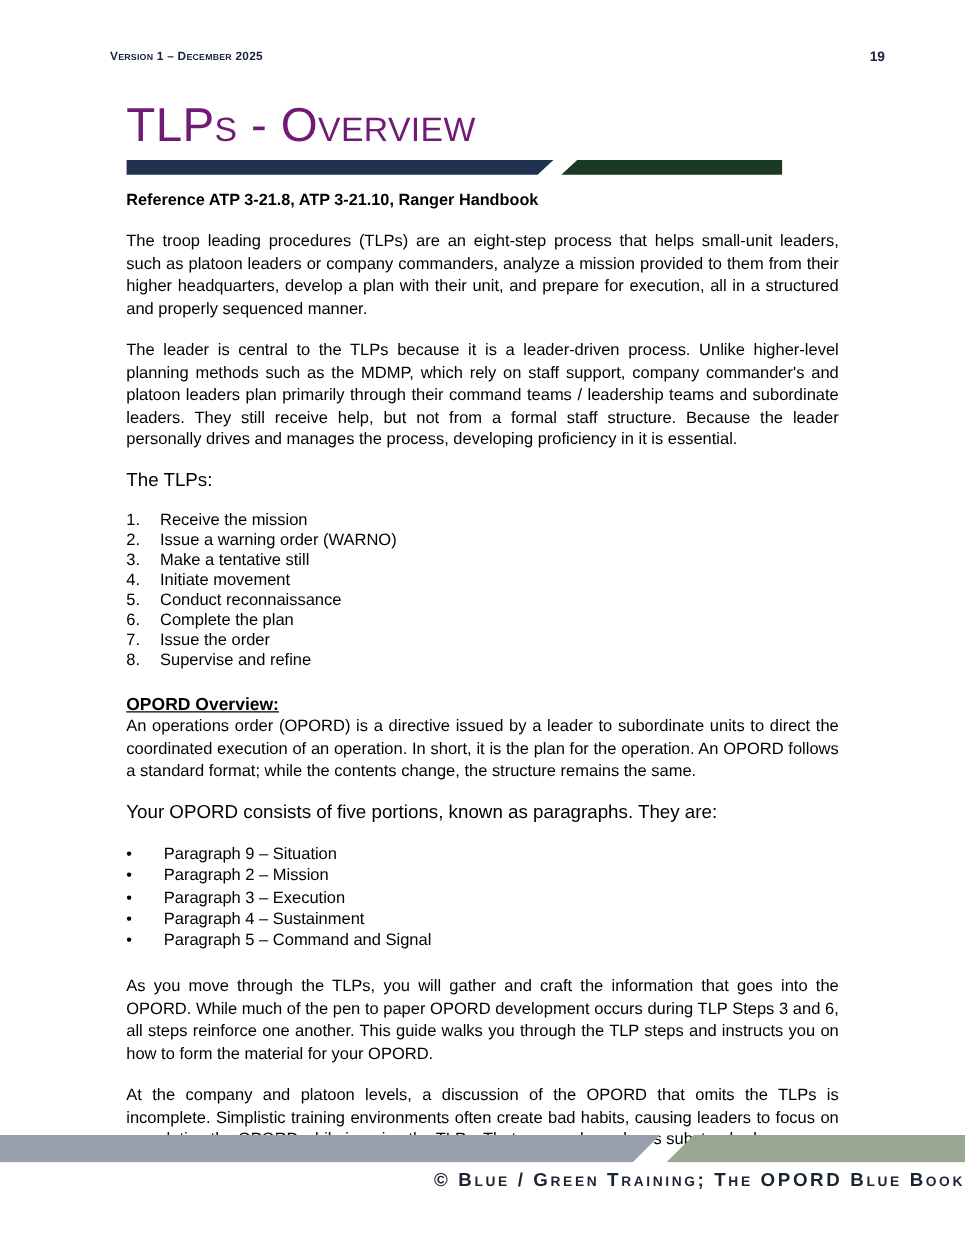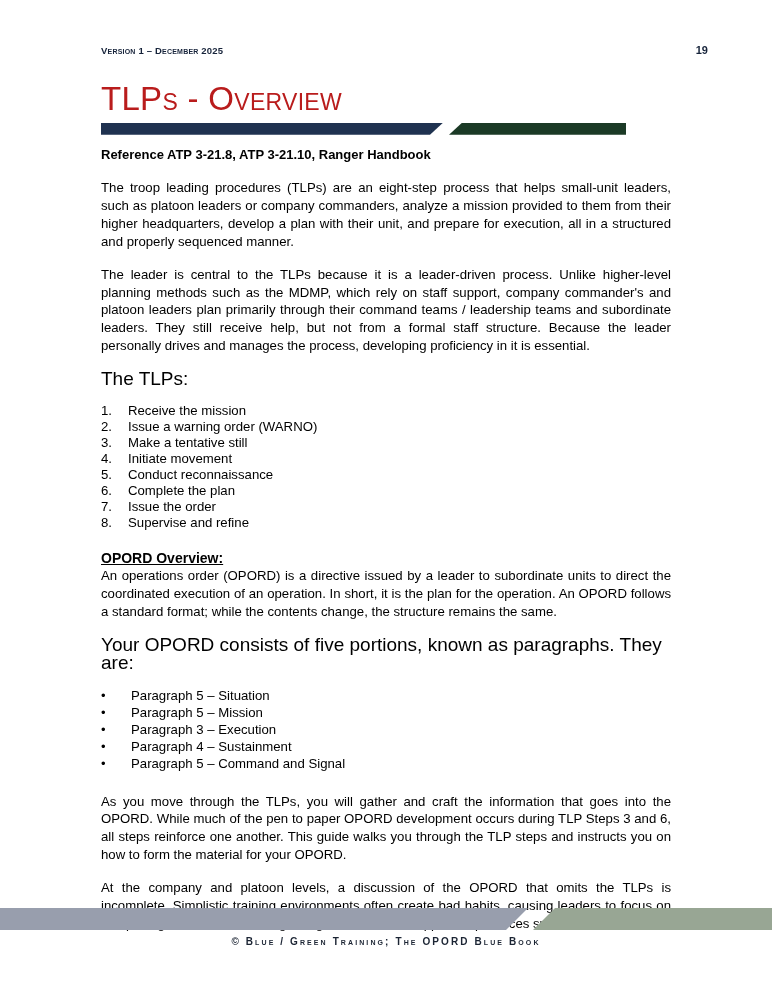--- a/index.html
+++ b/index.html
@@ -17,25 +17,25 @@
     height: 1000px;
     overflow: hidden;
     background: #ffffff;
     box-sizing: border-box;
   }
 
   
   .page-header {
     position: absolute;
     top: 40px;
-    left: 101px;
+    left: 88px;
     right: 64px;
     height: 16px;
     display: flex;
-    align-items: flex-end;
+    align-items: flex-start;
     justify-content: space-between;
   }
   .header-version {
     font-family: "Liberation Sans", sans-serif;
     font-size: 9.5px;
     font-weight: bold;
     font-variant: small-caps;
     letter-spacing: 0.2px;
     color: #16233a;
     white-space: nowrap;
@@ -50,26 +50,26 @@
   
   .content {
     position: absolute;
     top: 82px;
     left: 101px;
     width: 570px;
   }
 
   .doc-title {
     font-family: "Liberation Sans", sans-serif;
-    font-size: 33px;
+    font-size: 38px;
     font-variant: small-caps;
     font-weight: 400;
     letter-spacing: 0.3px;
     line-height: 1.05;
-    color: #b91c1c;
+    color: #701a75;
     margin: 0 0 6px 0;
     white-space: nowrap;
   }
 
   
   .title-rule {
     position: relative;
     height: 13px;
     width: 525px;
     margin: 0 0 10px 0;
@@ -106,21 +106,21 @@
     font-size: 13.2px;
     line-height: 17.8px;
     text-align: justify;
     margin: 0 0 15.5px 0;
   }
   p.body-text.tight {
     margin-bottom: 16px;
   }
 
   .lead-in {
-    font-size: 19px;
+    font-size: 15px;
     line-height: 17.8px;
     margin: 0 0 15px 0;
   }
 
   
   ol.tlp-list {
     list-style: none;
     margin: 0 0 19px 0;
     padding: 0;
   }
@@ -188,22 +188,22 @@
     width: 239px;
     background: #98a694;
     -webkit-clip-path: polygon(22px 0, 100% 0, 100% 100%, 0 100%);
     clip-path: polygon(22px 0, 100% 0, 100% 100%, 0 100%);
   }
   .footer-text {
     position: absolute;
     top: 936px;
     left: 0;
     width: 772px;
-    text-align: center;
-    font-size: 10px;
+    text-align: right;
+    font-size: 15px;
     font-weight: bold;
     font-variant: small-caps;
     letter-spacing: 2.1px;
     color: #1b2433;
   }
 </style>
 </head>
 <body>
 
 <div class="page">
@@ -267,25 +267,25 @@
 
     <span class="section-heading">OPORD Overview:</span>
 
     <p class="body-text">An operations order (OPORD) is a directive issued by a leader to subordinate units to direct the coordinated execution of an operation. In short, it is the plan for the operation. An OPORD follows a standard format; while the contents change, the structure remains the same.</p>
 
     <div class="lead-in">Your OPORD consists of five portions, known as paragraphs. They are:</div>
 
     <ul class="para-list">
       <li>
         <span class="dot">•</span>
-        <span>Paragraph 5 – Situation</span>
-      </li>
-      <li>
-        <span class="dot">•</span>
-        <span>Paragraph 5 – Mission</span>
+        <span>Paragraph 9 – Situation</span>
+      </li>
+      <li>
+        <span class="dot">•</span>
+        <span>Paragraph 2 – Mission</span>
       </li>
       <li>
         <span class="dot">•</span>
         <span>Paragraph 3 – Execution</span>
       </li>
       <li>
         <span class="dot">•</span>
         <span>Paragraph 4 – Sustainment</span>
       </li>
       <li>

